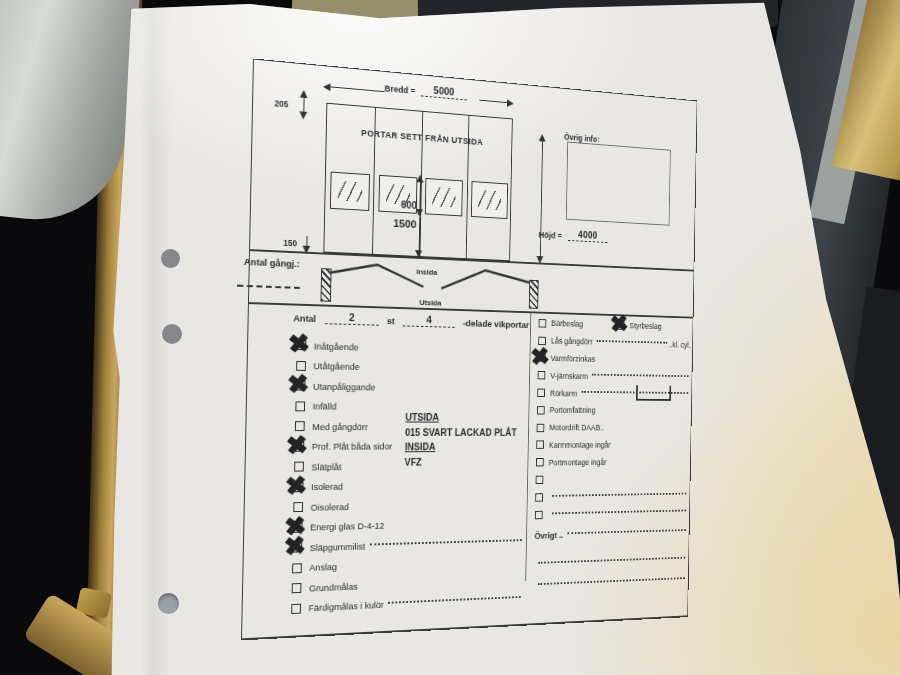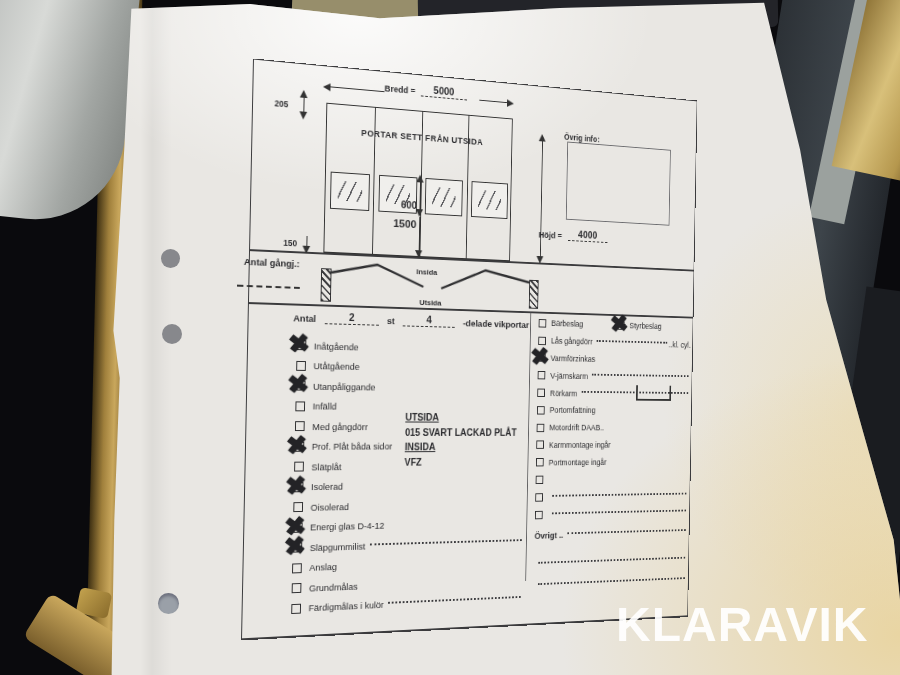--- a/index.html
+++ b/index.html
@@ -366,14 +366,13 @@
             <span class="dots"></span>
           </div>
           <div class="dotline-row">
             <span class="dots"></span>
           </div>
         </div>
       <div class="bracket"></div>
     </div>
   </div>
 
-  <div class="watermark">KLARAVIK</div>
 </div>
 
 </body></html>

